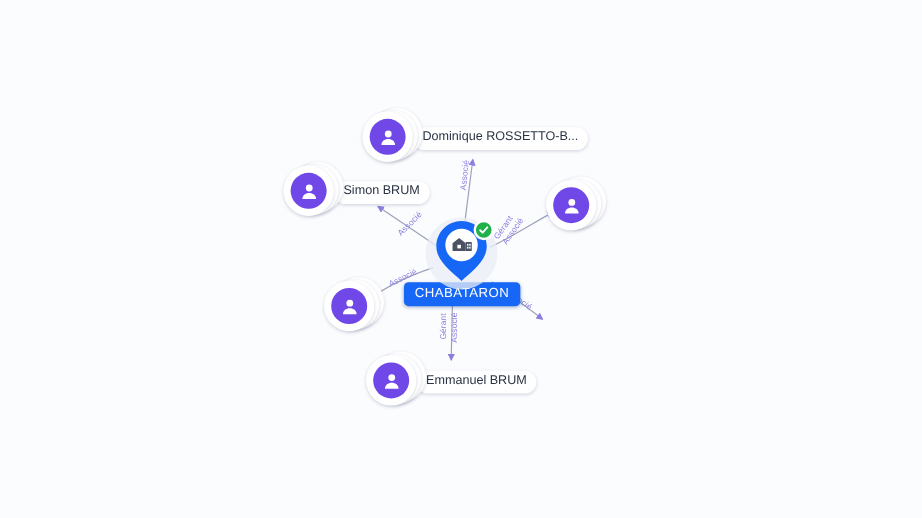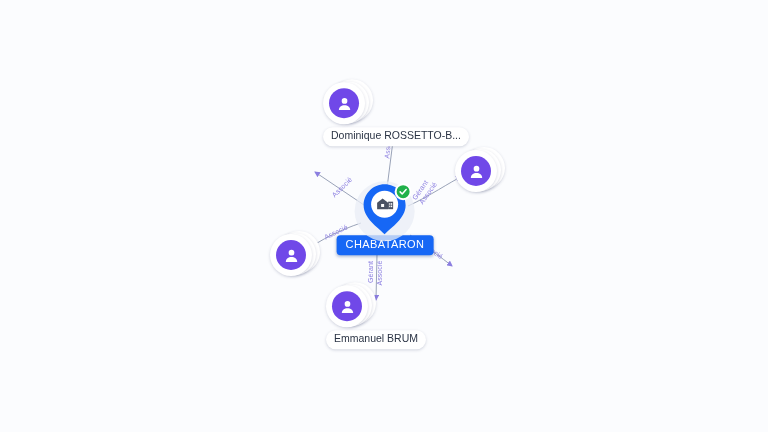--- a/index.html
+++ b/index.html
@@ -24,22 +24,22 @@
     top: 0;
     width: 768px;
     height: 432px;
   }
 
   
   .person-node {
     position: absolute;
     transform: translate(-50%, -50%);
     display: flex;
-    flex-direction: column;
-    align-items: flex-start;
+    flex-direction: row;
+    align-items: center;
   }
   .person-stack {
     position: relative;
     width: 42px;
     height: 42px;
   }
   .stack-card {
     position: absolute;
     border-radius: 50%;
     background: #ffffff;
@@ -181,20 +181,34 @@
       <div class="avatar-circle">
         <svg width="17" height="17" viewBox="0 0 24 24" fill="#ffffff">
             <circle cx="12" cy="8" r="4"></circle>
             <path d="M4 21c0-4.4 3.6-7 8-7s8 2.6 8 7z"></path>
           </svg>
       </div>
     </div>
     <div class="node-label">Dominique ROSSETTO-B...</div>
   </div>
 
+  <div class="person-node" style="left:297px;top:159px;">
+    <div class="person-stack">
+      <div class="stack-card c3"></div>
+      <div class="stack-card c2"></div>
+      <div class="stack-card c1"></div>
+      <div class="avatar-circle">
+        <svg width="17" height="17" viewBox="0 0 24 24" fill="#ffffff">
+            <circle cx="12" cy="8" r="4"></circle>
+            <path d="M4 21c0-4.4 3.6-7 8-7s8 2.6 8 7z"></path>
+          </svg>
+      </div>
+    </div>
+    <div class="node-label">Simon BRUM</div>
+  </div>
 
   <div class="person-node" style="left:476px;top:171px;">
     <div class="person-stack">
       <div class="stack-card c3"></div>
       <div class="stack-card c2"></div>
       <div class="stack-card c1"></div>
       <div class="avatar-circle">
         <svg width="17" height="17" viewBox="0 0 24 24" fill="#ffffff">
             <circle cx="12" cy="8" r="4"></circle>
             <path d="M4 21c0-4.4 3.6-7 8-7s8 2.6 8 7z"></path>

